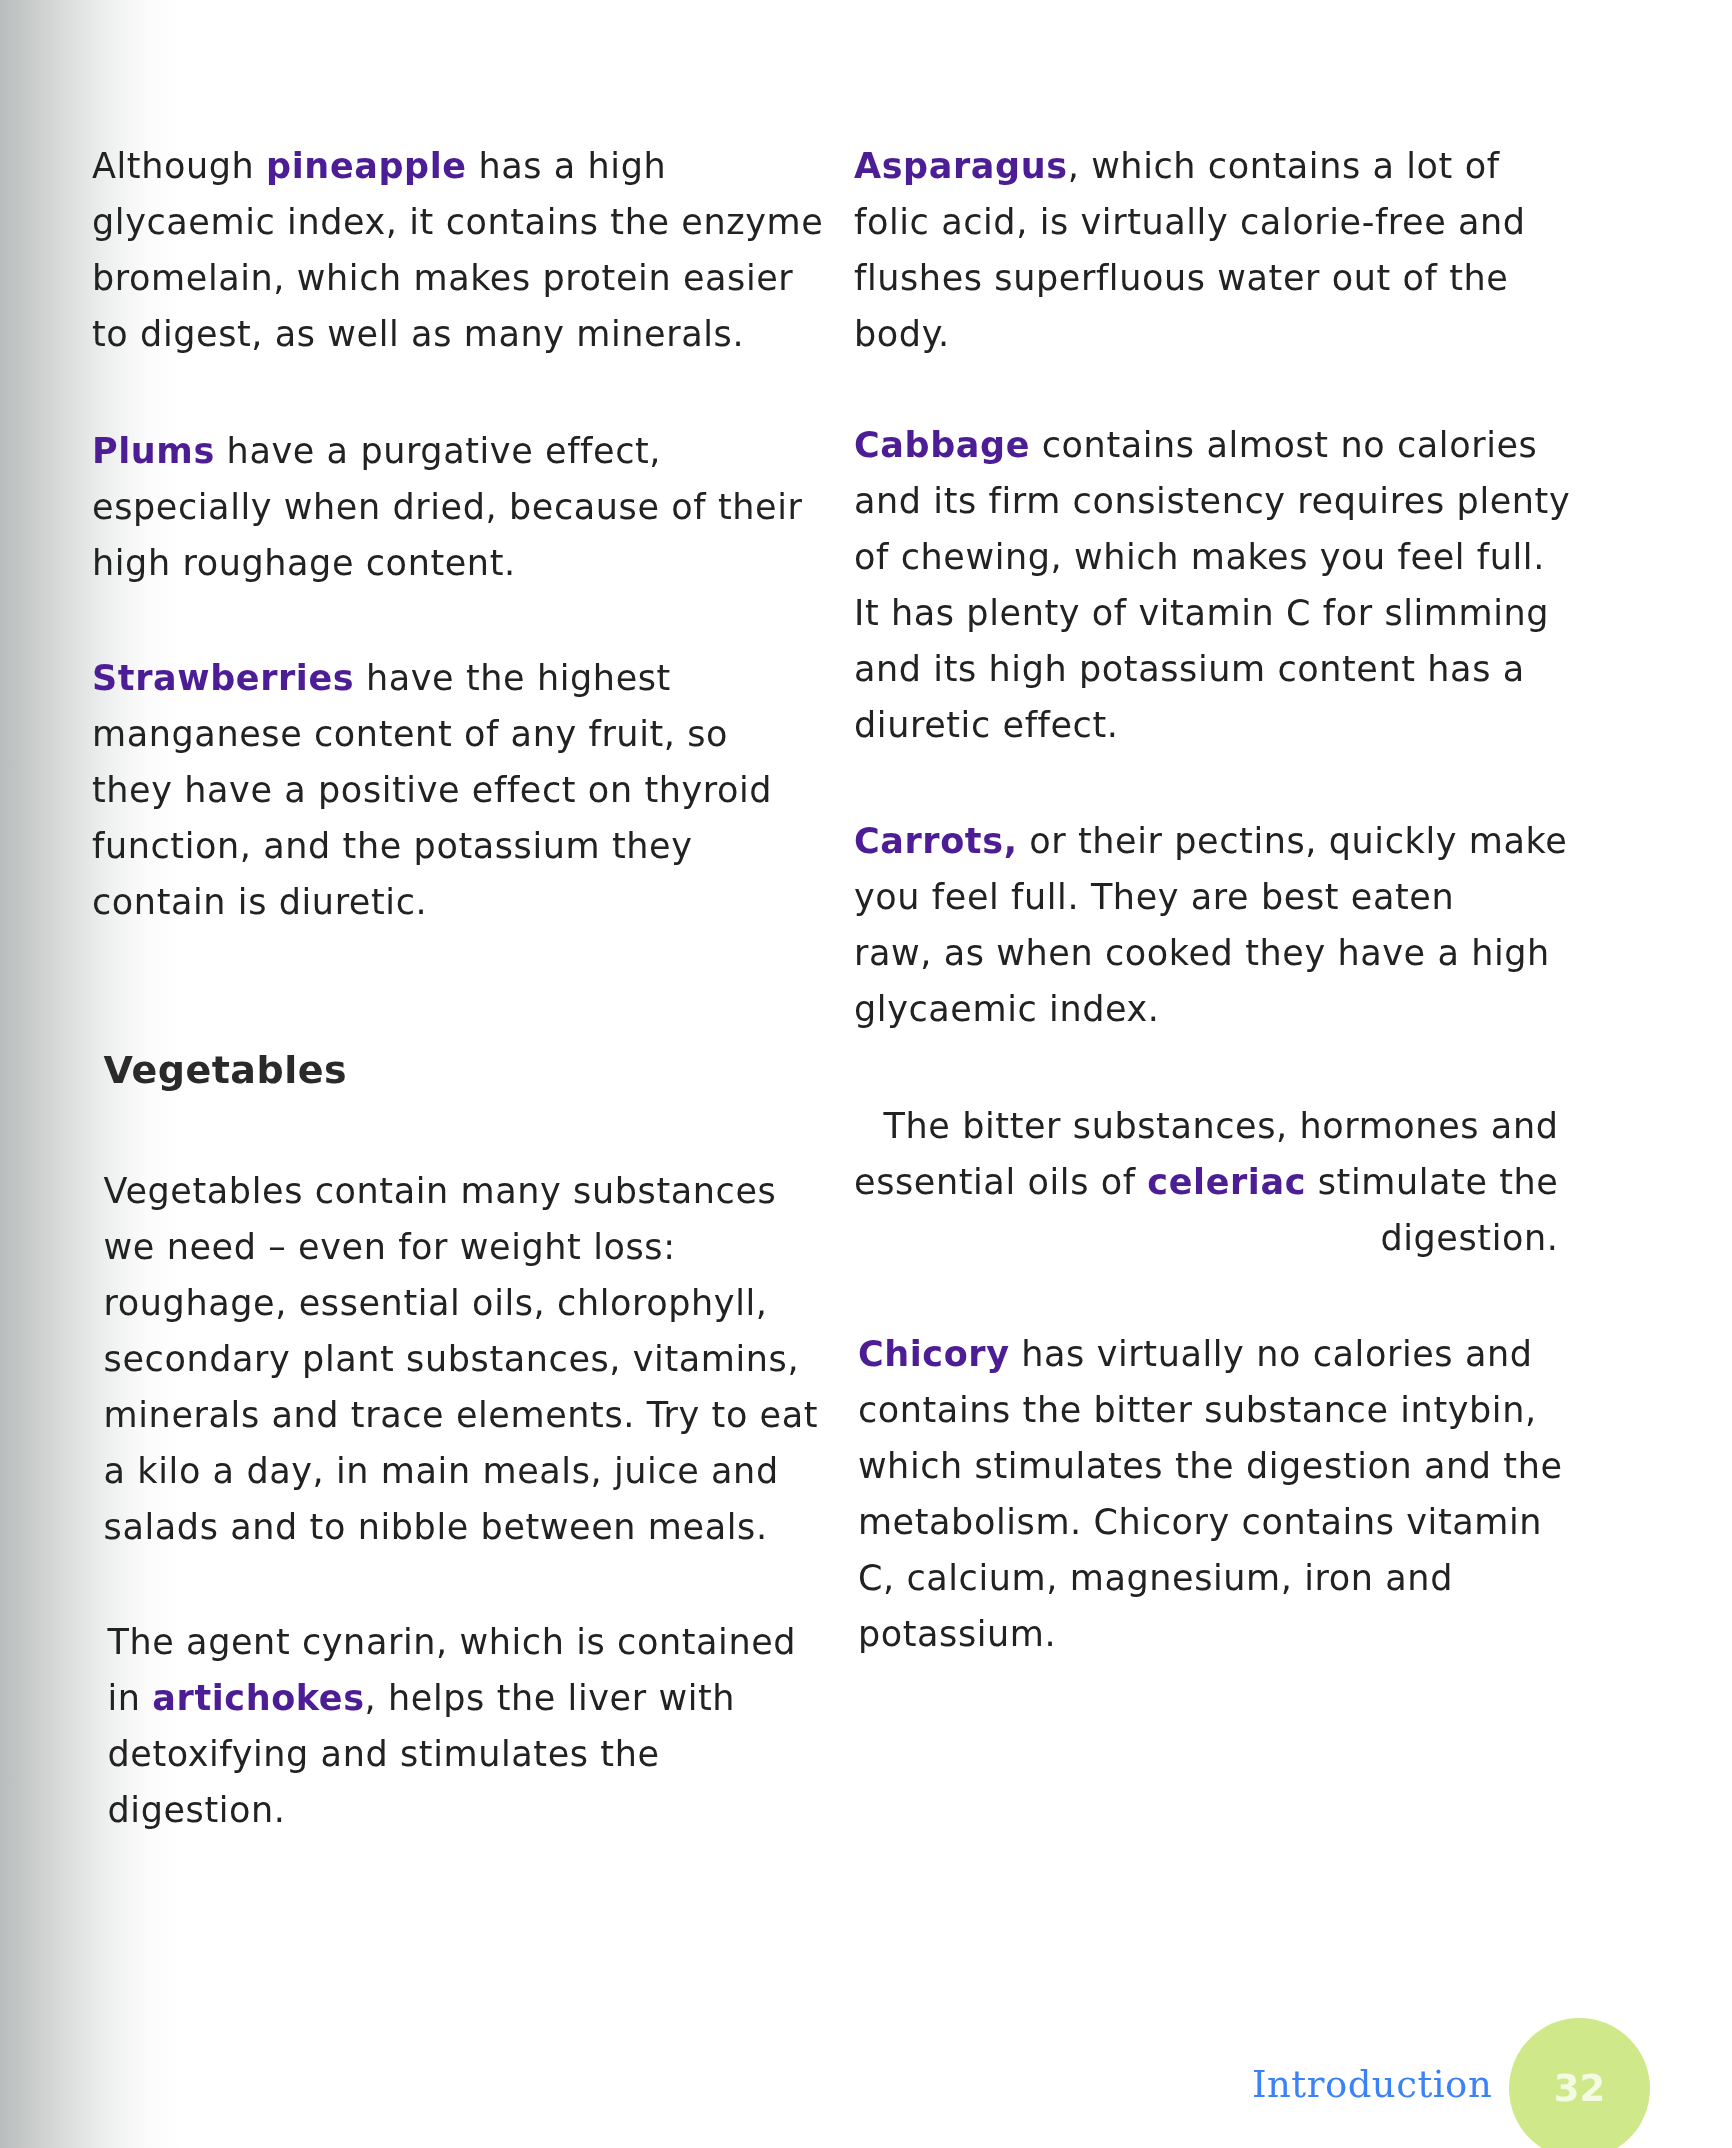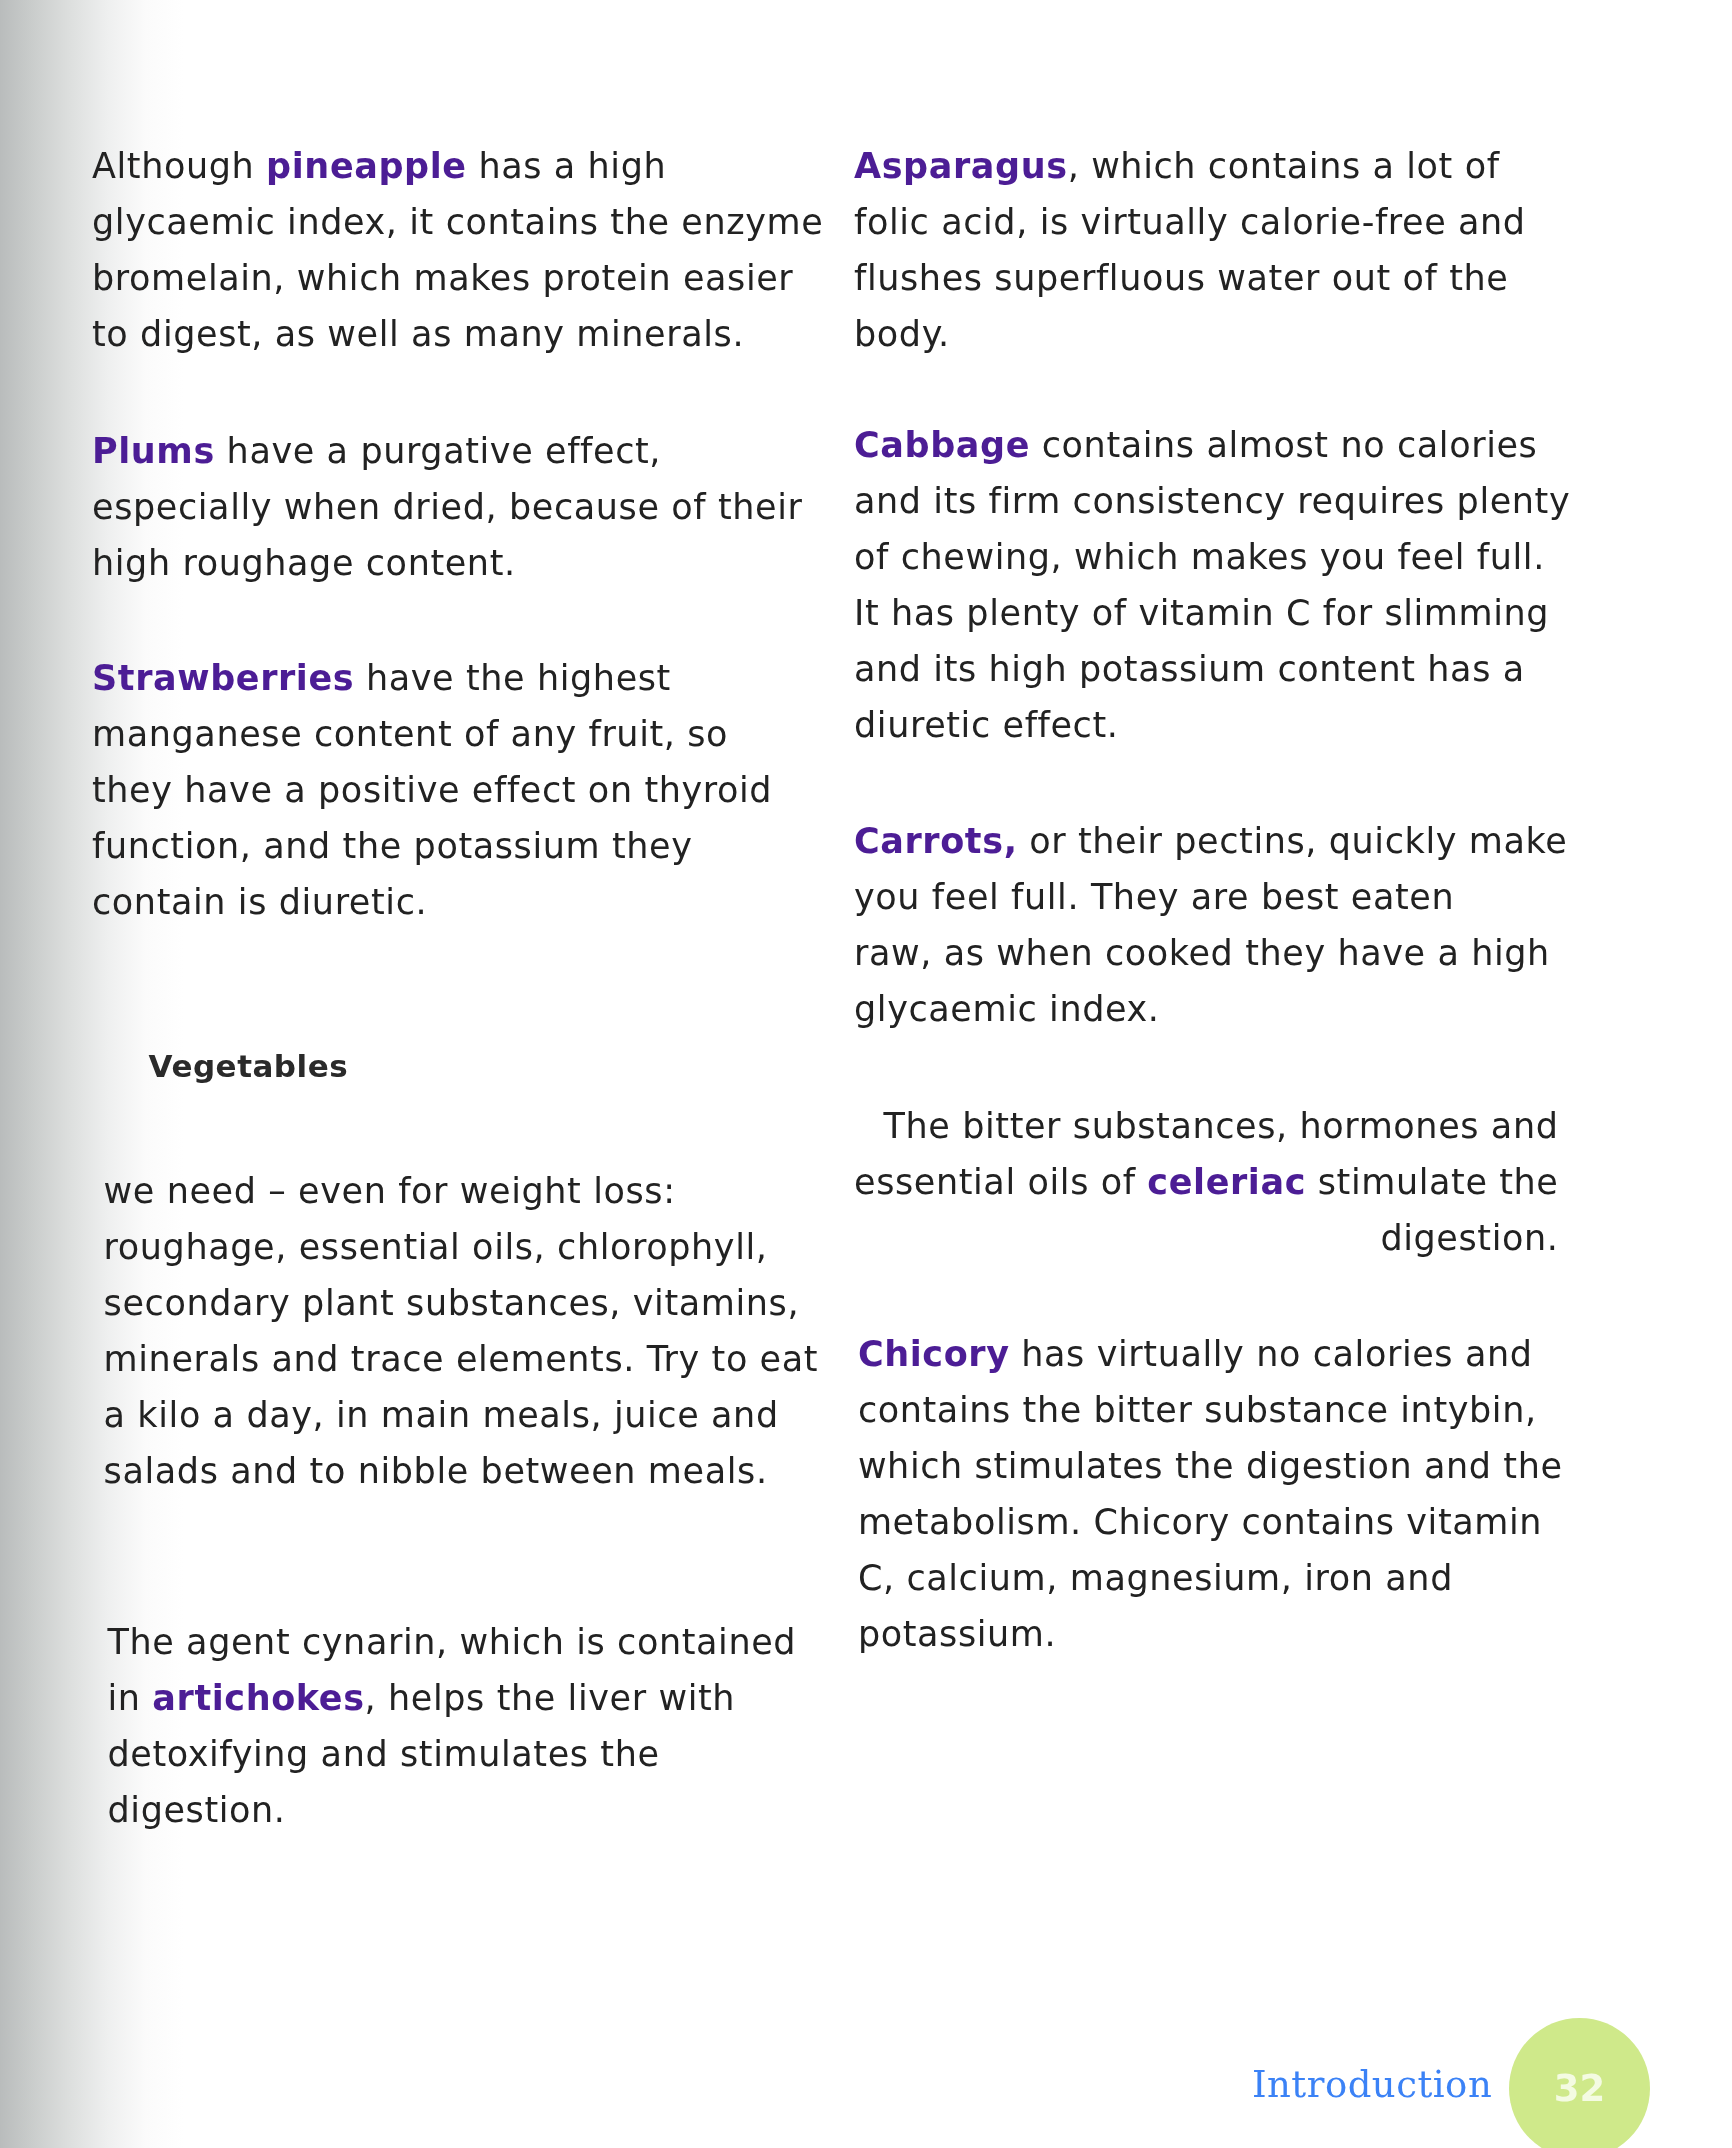--- a/index.html
+++ b/index.html
@@ -46,25 +46,24 @@
       white-space: nowrap;
     }
     .para .line { display: block; }
     .para b {
       font-weight: bold;
       color: #4c1d95;
     }
     .heading {
       position: absolute;
       left: 9.7px;
-      font-size: 31px;
+      font-size: 38px;
       font-weight: bold;
       letter-spacing: 0.5px;
       color: #2a2a2a;
-      margin-left: 45px;
     }
 
     .footer {
       position: absolute;
       top: 2018px;
       left: 1247px;
       height: 155px;
       width: 446px;
     }
     .footer-label {
@@ -118,20 +117,21 @@
     <span class="line"><b>Strawberries</b><span> have the highest</span></span>
     <span class="line">manganese content of any fruit, so</span>
     <span class="line">they have a positive effect on thyroid</span>
     <span class="line">function, and the potassium they</span>
     <span class="line">contain is diuretic.</span>
   </div>
 
   <div class="heading" style="top:1048px; left:11.6px;">Vegetables</div>
 
   <div class="para" style="top:1163px; left:11.6px;">
+    <span class="line">Vegetables contain many substances</span>
     <span class="line">we need – even for weight loss:</span>
     <span class="line">roughage, essential oils, chlorophyll,</span>
     <span class="line">secondary plant substances, vitamins,</span>
     <span class="line">minerals and trace elements. Try to eat</span>
     <span class="line">a kilo a day, in main meals, juice and</span>
     <span class="line">salads and to nibble between meals.</span>
   </div>
 
   <div class="para" style="top:1614px; left:15.5px;">
     <span class="line">The agent cynarin, which is contained</span>

